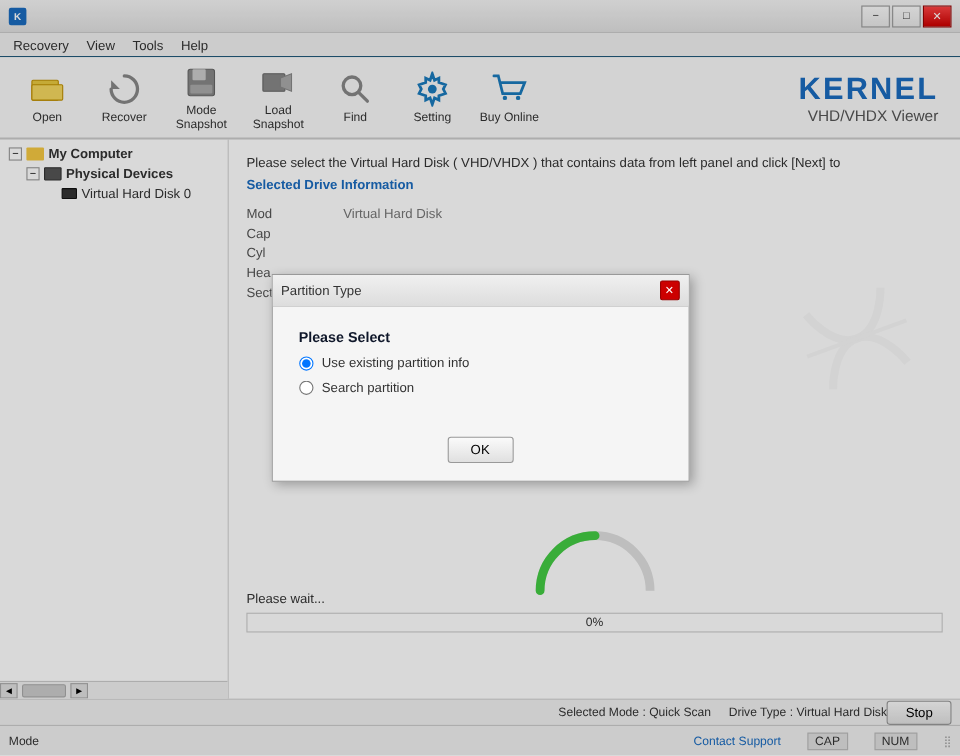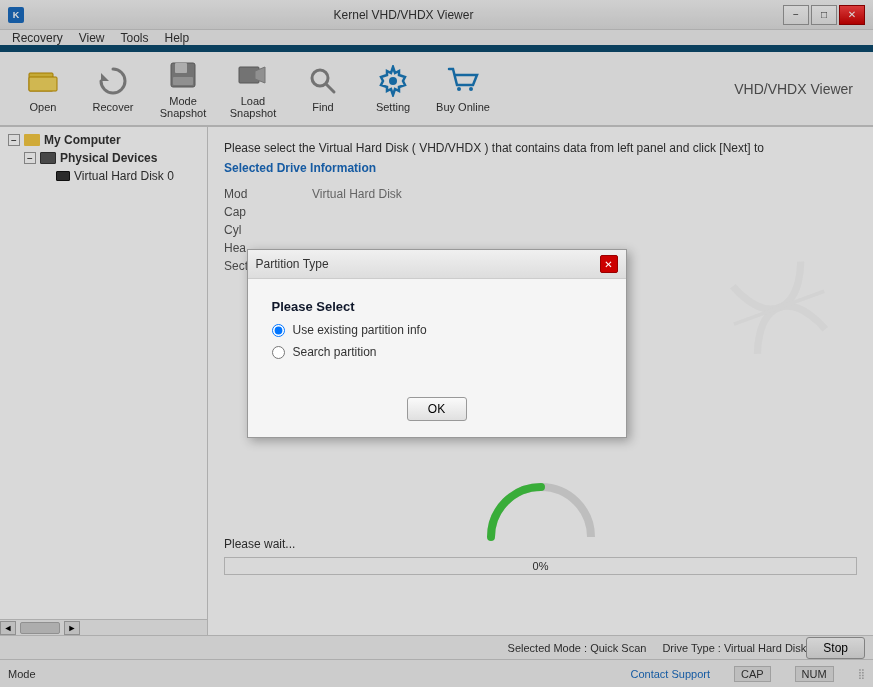--- a/index.html
+++ b/index.html
@@ -51,21 +51,21 @@
       color: white;
       border-color: #900;
     }
 
     
     #menu-bar {
       background: #f0f0f0;
       height: 22px;
       display: flex;
       align-items: center;
-      border-bottom: 7px solid #0c4a6e;
+      border-bottom: 1px solid #0c4a6e;
       padding: 0 4px;
     }
     .menu-item {
       padding: 2px 8px;
       cursor: pointer;
       font-size: 12px;
       color: #333;
     }
 
     
@@ -432,21 +432,20 @@
       height: 32px;
     }
   </style>
 </head>
 <body>
 
 <div id="title-bar">
   <div style="display:flex;align-items:center;gap:4px;">
     <div style="width:16px;height:16px;background:#1a6bbf;border-radius:2px;display:flex;align-items:center;justify-content:center;font-size:9px;color:white;font-weight:bold;">K</div>
   </div>
-  <span id="title-text">Kernel VHD/VHDX Viewer</span>
   <div id="window-controls">
     <button class="win-btn">−</button>
     <button class="win-btn">□</button>
     <button class="win-btn close-btn">✕</button>
   </div>
 </div>
 
 <div id="menu-bar">
   <div class="menu-item">Recovery</div>
   <div class="menu-item">View</div>
@@ -508,20 +507,21 @@
   <div class="toolbar-btn">
     <svg class="icon-svg" viewBox="0 0 32 32">
       <path d="M2 4 L6 4 L10 20 L26 20 L30 10 L8 10" fill="none" stroke="#1a7bbd" stroke-width="2.5" stroke-linecap="round"></path>
       <circle cx="12" cy="24" r="2" fill="#1a7bbd"></circle>
       <circle cx="24" cy="24" r="2" fill="#1a7bbd"></circle>
     </svg>
     <span class="tb-label">Buy Online</span>
   </div>
 
   <div id="kernel-logo">
+    <div class="k-name">KERNEL</div>
     <div class="k-product">VHD/VHDX Viewer</div>
   </div>
 </div>
 
 <div id="main-layout">
 
   <div id="left-panel">
     <div id="tree-view">
 
       <div class="tree-item">

